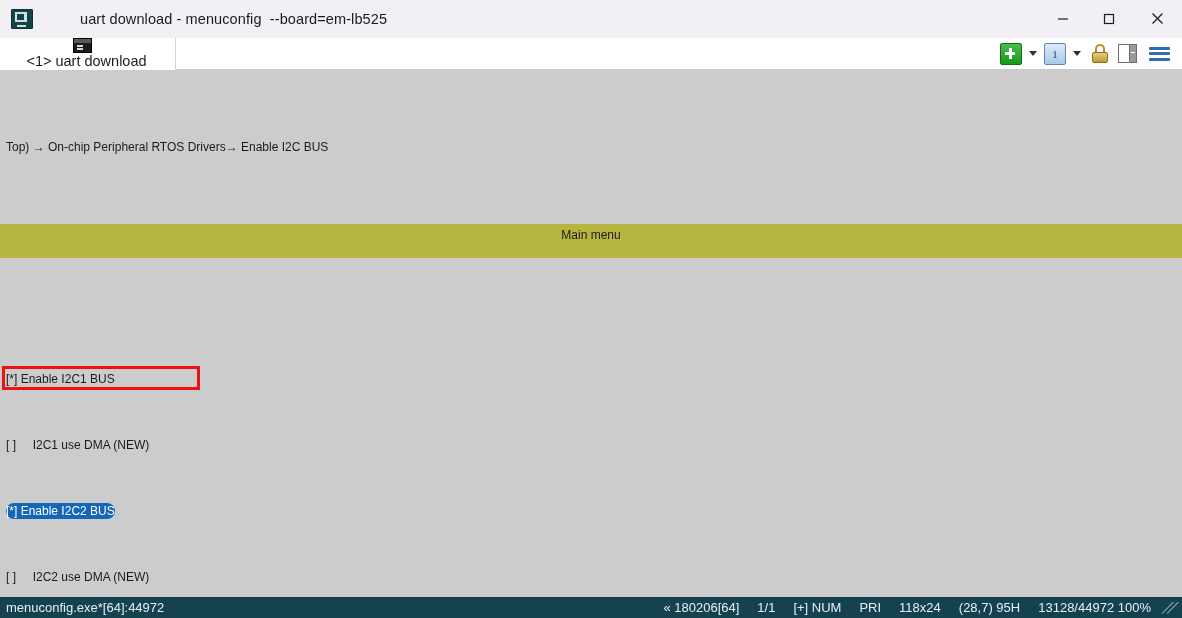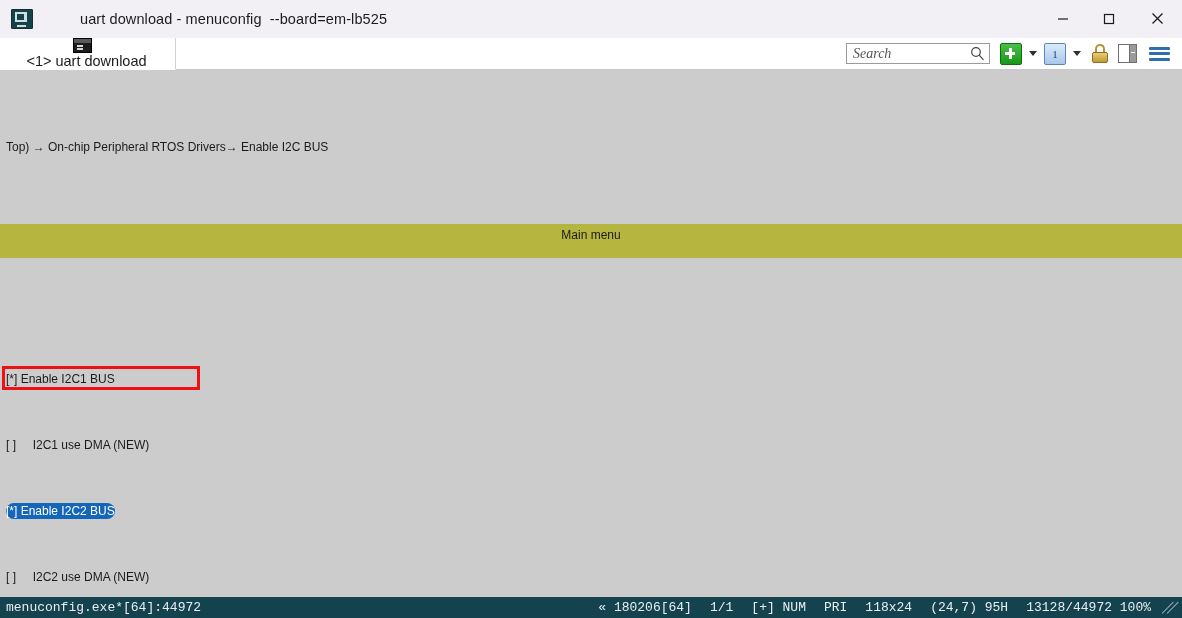--- a/index.html
+++ b/index.html
@@ -263,21 +263,21 @@
     font-size: 13px;
     flex: 0 0 auto;
     padding-left: 4px;
     position: relative;
   }
   .status-right {
     margin-left: auto;
     display: flex; align-items: center;
     padding-right: 6px;
   }
-  .status-cell { padding: 0 9px; white-space: pre; font-family: Liberation Mono, monospace; }
+  .status-cell { padding: 0 9px; white-space: pre; }
   .grip {
     width: 14px; height: 14px;
     position: relative; margin-left: 2px;
   }
   .grip::before, .grip::after {
     content: "";
     position: absolute;
     width: 16px; height: 1px;
     background: #9fb4bb;
     transform: rotate(-45deg);
@@ -314,27 +314,20 @@
     </div>
   </div>
 
   <div class="tabstrip">
     <div class="tab">
       <div class="tab-icon"></div>
       <div class="tab-label">&lt;1&gt; uart download</div>
     </div>
 
     <div class="toolbar">
-      <div class="search-box">
-        <div class="search-placeholder">Search</div>
-        <svg class="search-icon" width="15" height="15" viewBox="0 0 15 15">
-          <circle cx="6" cy="6" r="4.3" fill="none" stroke="#444" stroke-width="1.2"></circle>
-          <line x1="9.2" y1="9.2" x2="13.5" y2="13.8" stroke="#444" stroke-width="1.2"></line>
-        </svg>
-      </div>
 
       <div class="tb-btn">
         <div class="icon-plus"></div>
       </div>
       <div class="tb-btn">
         <div class="caret"></div>
       </div>
 
       <div class="tb-btn">
         <div class="icon-win">1</div>
@@ -388,19 +381,19 @@
   </div>
 
   <div class="statusbar">
     <div class="status-cell" style="padding-left:2px;">menuconfig.exe*[64]:44972</div>
     <div class="status-right">
       <div class="status-cell">« 180206[64]</div>
       <div class="status-cell">1/1</div>
       <div class="status-cell">[+] NUM</div>
       <div class="status-cell">PRI</div>
       <div class="status-cell">118x24</div>
-      <div class="status-cell">(24,7) 95H</div>
+      <div class="status-cell">(28,7) 95H</div>
       <div class="status-cell">13128/44972 100%</div>
       <div class="grip"></div>
     </div>
   </div>
 
 </div>
 
 </body></html>

